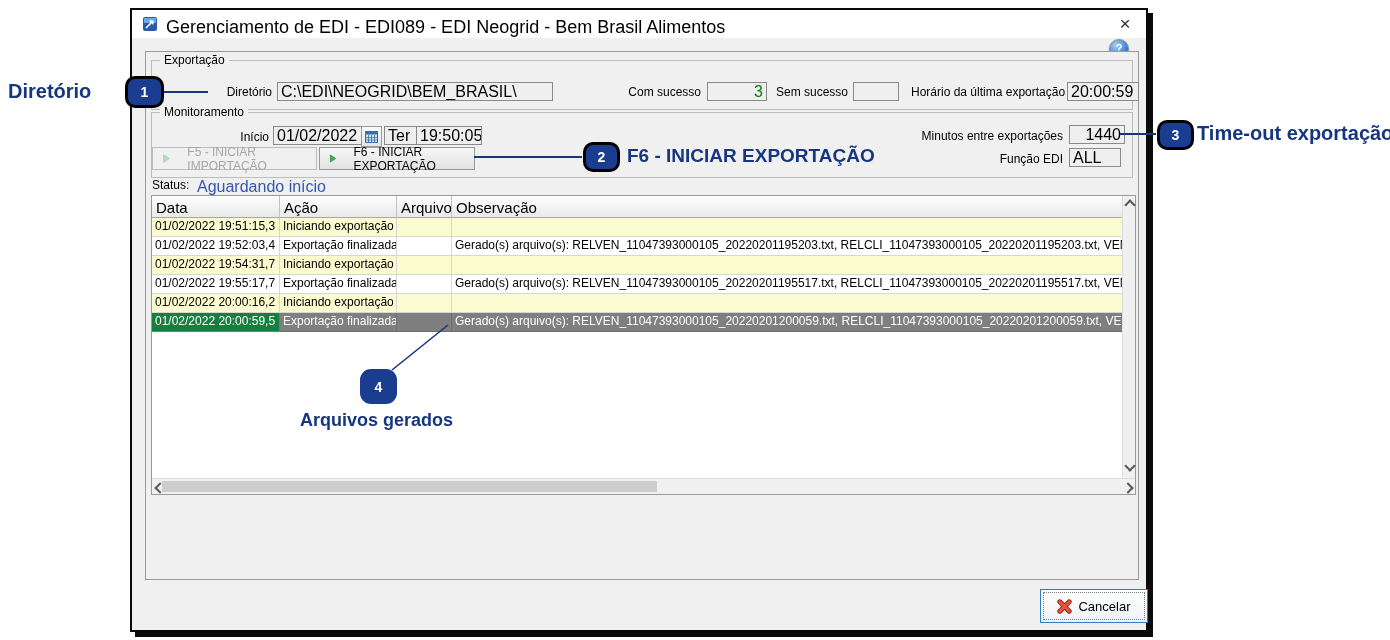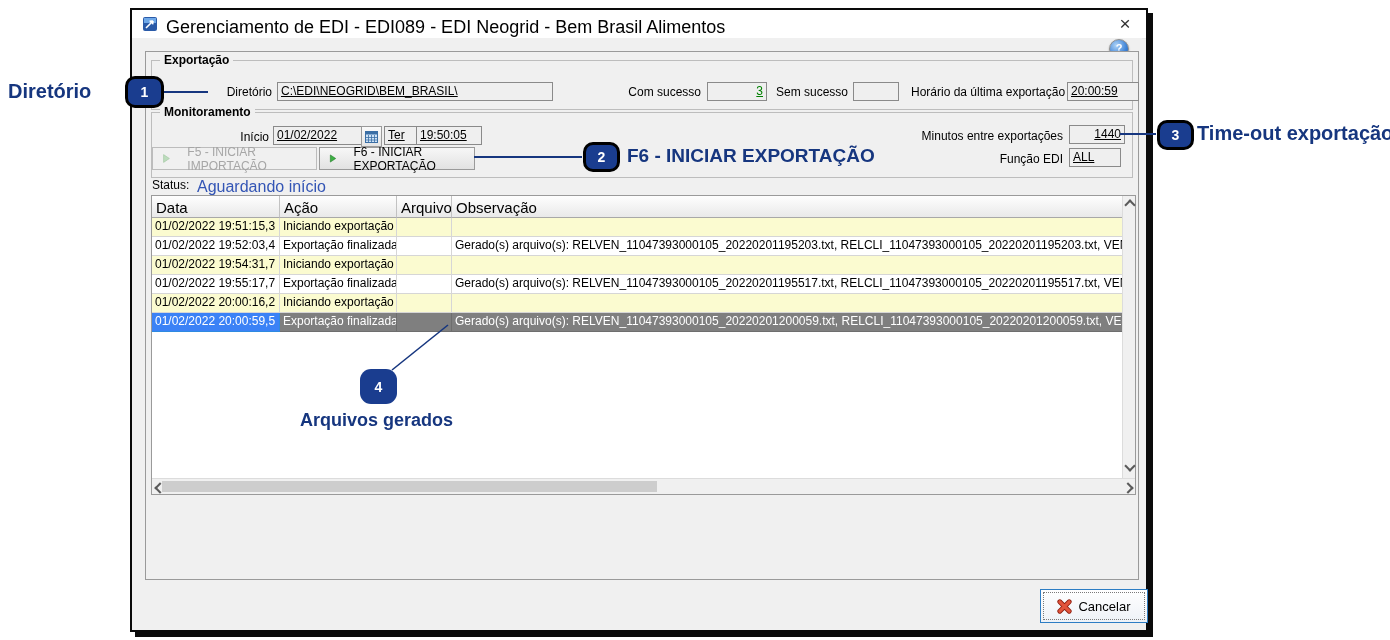--- a/index.html
+++ b/index.html
@@ -12,26 +12,26 @@
   .app-icon{position:absolute;left:10px;top:6px;width:16px;height:16px;}
   .title-text{position:absolute;left:34px;top:7px;font-size:18px;color:#000;white-space:nowrap;}
   .close-x{position:absolute;right:10px;top:2px;width:22px;height:24px;font-size:19px;color:#333;
     text-align:center;line-height:24px;cursor:default;}
   .client{position:absolute;left:0;top:28px;width:1010px;height:588px;background:#f0f0f0;}
   .help-icon{position:absolute;left:977px;top:1px;width:18px;height:18px;border-radius:50%;
     background:radial-gradient(circle at 35% 30%,#aed3f7,#3d82d6 60%,#1d5bb0);border:1px solid #8f8f8f;
     box-shadow:0 1px 2px rgba(0,0,0,.35);color:#fff;font-weight:bold;font-size:11px;text-align:center;line-height:17px;}
   .panel{position:absolute;left:13px;top:13px;width:992px;height:527px;background:#f0f0f0;border:1px solid #9a9a9a;}
   
-  .grp{position:absolute;border:1px solid #bdbdbd;font-weight:bold;}
+  .grp{position:absolute;border:1px solid #bdbdbd;}
   .grp .legend{position:absolute;top:-8px;left:8px;background:#f0f0f0;padding:0 4px;font-size:12px;color:#000;}
   .lbl{position:absolute;font-size:12px;color:#000;white-space:nowrap;}
   .lbl.r{text-align:right;}
-  .field{position:absolute;background:#efefef;border:1px solid #8a8a8a;font-size:12px;color:#000;
-    padding:0 3px;line-height:17px;white-space:nowrap;overflow:hidden;text-decoration:underline;}
+  .field{position:absolute;background:#efefef;border:1px solid #8a8a8a;font-size:16px;color:#000;
+    padding:0 3px;line-height:17px;white-space:nowrap;overflow:hidden;}
   .field.num{text-align:right;}
   .green{color:#008000;}
   
   .btn{position:absolute;display:flex;align-items:center;gap:16px;justify-content:flex-start;
     background:linear-gradient(#f7f7f7,#e2e2e2);border:1px solid #9a9a9a;font-size:12px;color:#000;
     padding:0 8px;cursor:default;}
   .btn.disabled{background:#f0f0f0;border-color:#bcbcbc;color:#a6a6a6;}
   .cal-btn{position:absolute;background:linear-gradient(#fafafa,#e4e4e4);border:1px solid #9a9a9a;
     display:flex;align-items:center;justify-content:center;}
   
@@ -41,21 +41,21 @@
   .grid{position:absolute;left:5px;top:143px;width:983px;height:298px;background:#ffffff;border:1px solid #9a9a9a;}
   .ghead{position:absolute;left:0;top:0;height:22px;display:flex;width:970px;}
   .hcell{background:linear-gradient(#fefefe,#e9e9e9);border-right:1px solid #c2c2c2;border-bottom:1px solid #a8a8a8;
     font-size:15px;color:#000;padding:3px 4px 0 4px;box-sizing:border-box;overflow:hidden;white-space:nowrap;}
   .grow{position:absolute;left:0;display:flex;width:970px;height:19px;}
   .cell{border-right:1px solid #d6d6d6;border-bottom:1px solid #d6d6d6;font-size:12px;color:#000;
     padding:1px 3px 0 3px;box-sizing:border-box;overflow:hidden;white-space:nowrap;}
   .row-yellow .cell{background:#fbfbd0;}
   .row-white .cell{background:#ffffff;}
   .row-selected .cell{background:#7f7f7f;color:#ffffff;border-color:#6e6e6e;}
-  .row-selected .cell.first{background:#3b82f6;border-color:#2f8ae0;}
+  .row-selected .cell.first{background:#15803d;border-color:#2f8ae0;}
   .c-data{width:128px;}.c-acao{width:117px;}.c-arq{width:55px;}.c-obs{width:670px;border-right:none;}
   
   .vscroll{position:absolute;left:970px;top:0;width:13px;height:282px;background:#f0f0f0;border-left:1px solid #dcdcdc;box-sizing:border-box;}
   .hscroll{position:absolute;left:0;top:282px;width:983px;height:16px;background:#f0f0f0;border-top:1px solid #dcdcdc;box-sizing:border-box;}
   .hthumb{position:absolute;left:10px;top:2px;width:495px;height:11px;background:#cdcdcd;}
   .chev{position:absolute;width:6px;height:6px;border-left:2px solid #5a5a5a;border-bottom:2px solid #5a5a5a;}
   .chev.up{transform:rotate(135deg);}
   .chev.down{transform:rotate(-45deg);}
   .chev.left{transform:rotate(45deg);}
   .chev.right{transform:rotate(-135deg);}

